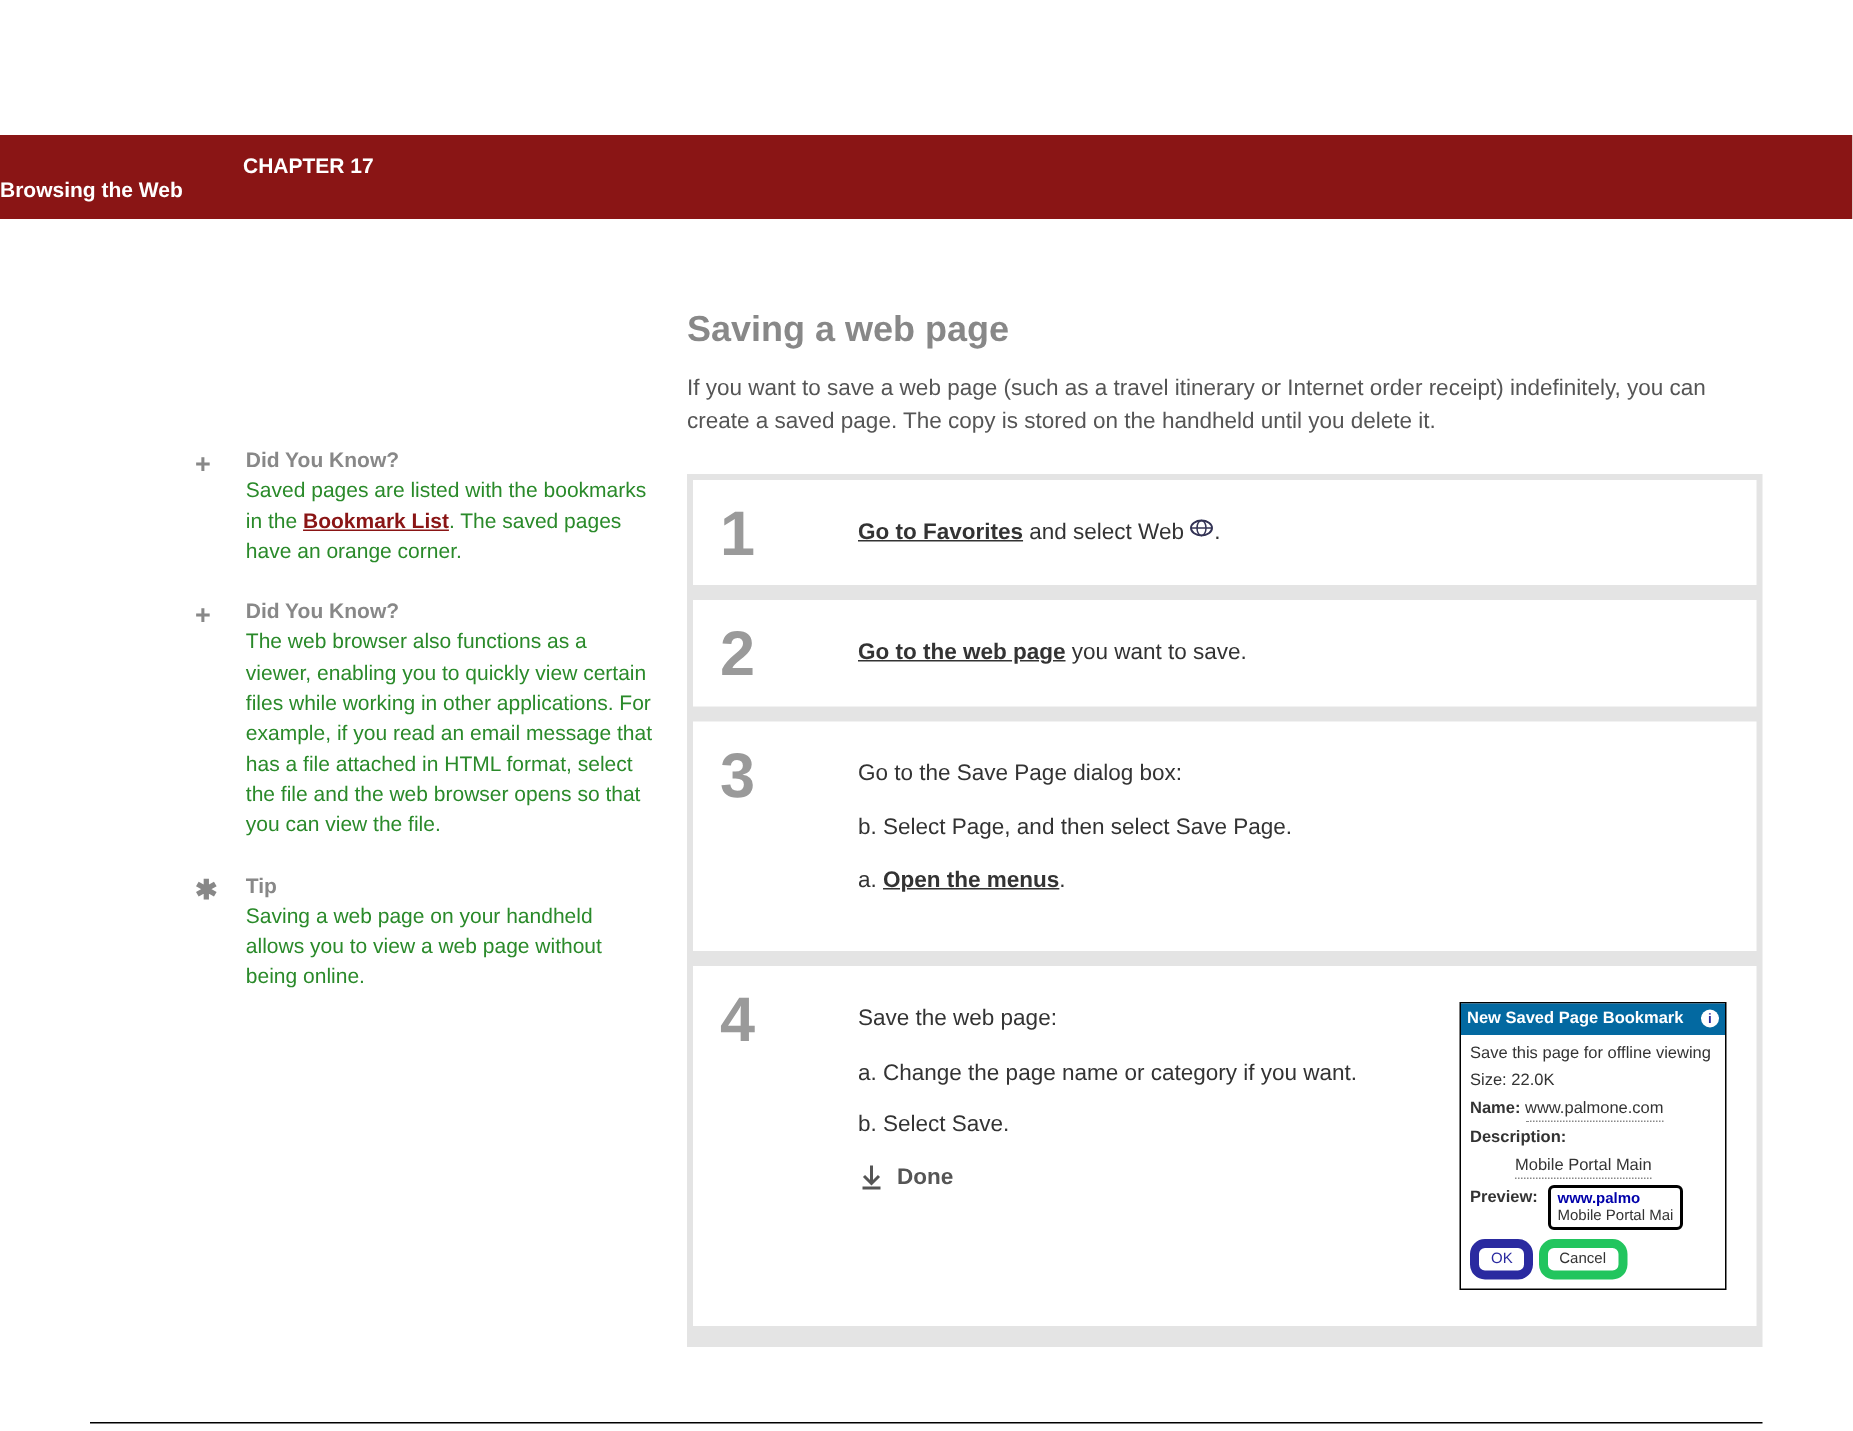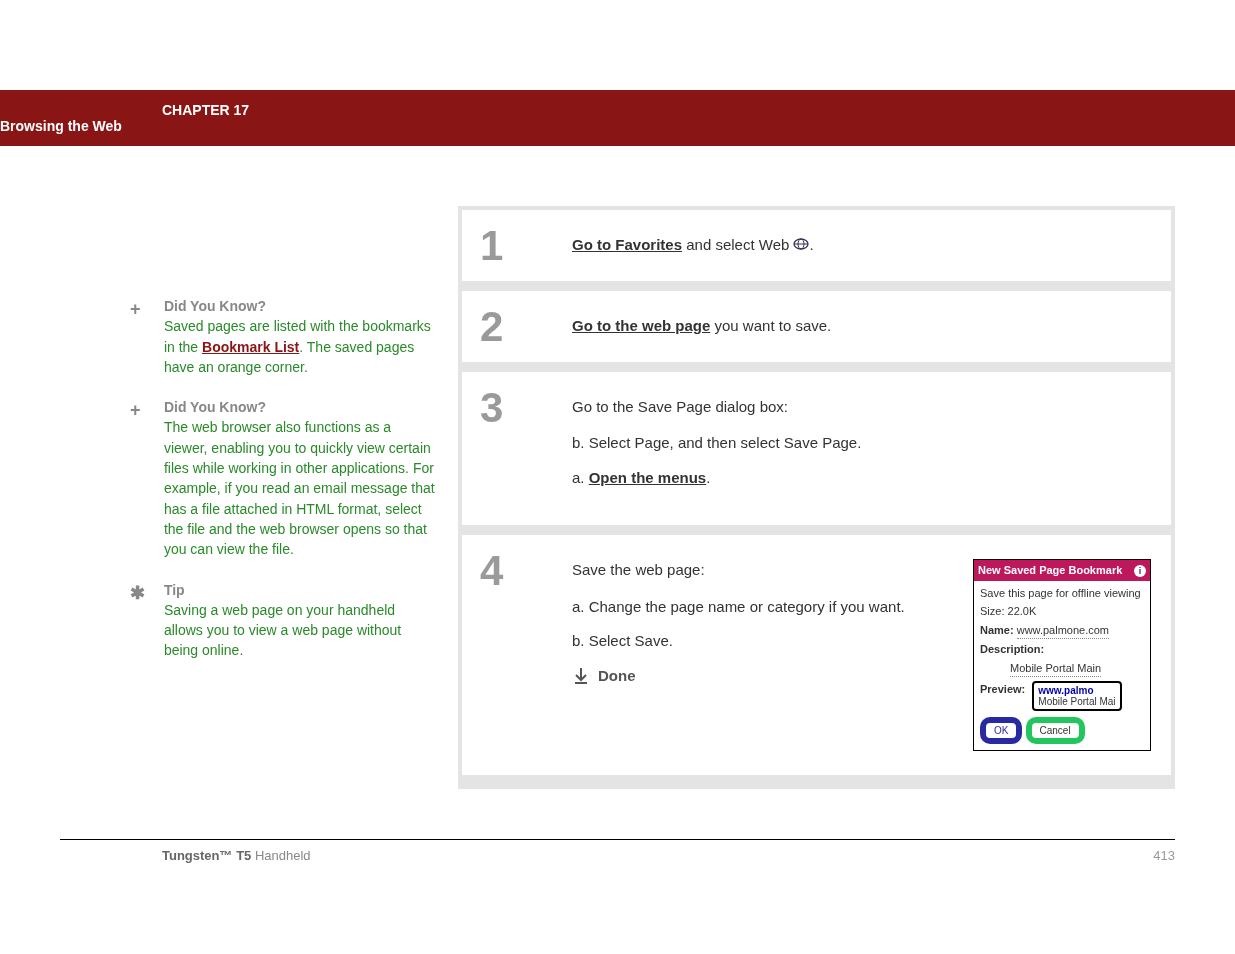--- a/index.html
+++ b/index.html
@@ -27,21 +27,21 @@
   .step-link { font-weight: bold; text-decoration: underline; cursor: pointer; }
   .sub-list { margin-top: 14px; }
   .sub-item { margin-bottom: 12px; padding-left: 20px; text-indent: -20px; }
   .done-row { margin-top: 10px; font-weight: bold; color: #555; display: flex; align-items: center; gap: 8px; }
   .done-icon { width: 18px; height: 18px; }
   .web-icon { display: inline-block; vertical-align: middle; }
   .step-flex { display: flex; gap: 20px; }
   .step-text-col { flex: 1; }
   .dialog-wrap { flex: 0 0 auto; }
   .dialog { border: 1px solid #000; width: 178px; font-family: Tahoma, sans-serif; font-size: 11px; background: #fff; }
-  .dialog-title { background: #be185d; color: #fff; font-weight: bold; padding: 2px 4px; display: flex; justify-content: space-between; align-items: center; }
+  .dialog-title { background: #0369a1; color: #fff; font-weight: bold; padding: 2px 4px; display: flex; justify-content: space-between; align-items: center; }
   .dialog-title-i { background: #fff; color: #2a2aa0; border-radius: 50%; width: 12px; height: 12px; text-align: center; font-size: 9px; line-height: 12px; font-weight: bold; }
   .dialog-body { padding: 4px 6px 6px 6px; }
   .dialog-line { margin-bottom: 2px; }
   .dotted-field { border-bottom: 1px dotted #888; display: inline-block; min-width: 90px; color: #333; }
   .dialog-label { font-weight: bold; }
   .preview-box { border: 2px solid #000; border-radius: 4px; padding: 2px 4px; margin-left: 4px; display: inline-block; font-size: 10px; line-height: 1.1; vertical-align: top; }
   .preview-box .blue { color: #00a; font-weight: bold; }
   .dialog-buttons { margin-top: 6px; }
   .dlg-btn { border: 6px solid #22c55e; border-radius: 10px; padding: 0 8px; font-size: 10px; background: #fff; display: inline-block; cursor: pointer; }
   .dlg-btn.ok { color: #2a2aa0; border-color: #2a2aa0; }
@@ -82,20 +82,22 @@
     <div class="sidebar-block">
       <span class="sidebar-icon">✱</span>
       <span class="sidebar-body">
         <span class="sidebar-title">Tip</span><br>
         <span class="sidebar-text">Saving a web page on your handheld allows you to view a web page without being online.</span>
       </span>
     </div>
   </div>
 
   <div class="right-col">
+    <div class="section-title">Saving a web page</div>
+    <div class="section-intro">If you want to save a web page (such as a travel itinerary or Internet order receipt) indefinitely, you can create a saved page. The copy is stored on the handheld until you delete it.</div>
 
     <div class="steps">
 
       <div class="step-row">
         <div class="step-num">1</div>
         <div class="step-content">
           <span class="step-link">Go to Favorites</span><span> and select Web </span>
           <span class="web-icon">
             <svg width="16" height="14" viewBox="0 0 16 14">
                   <ellipse cx="8" cy="7" rx="7" ry="5" fill="none" stroke="#335" stroke-width="1.3"></ellipse>

